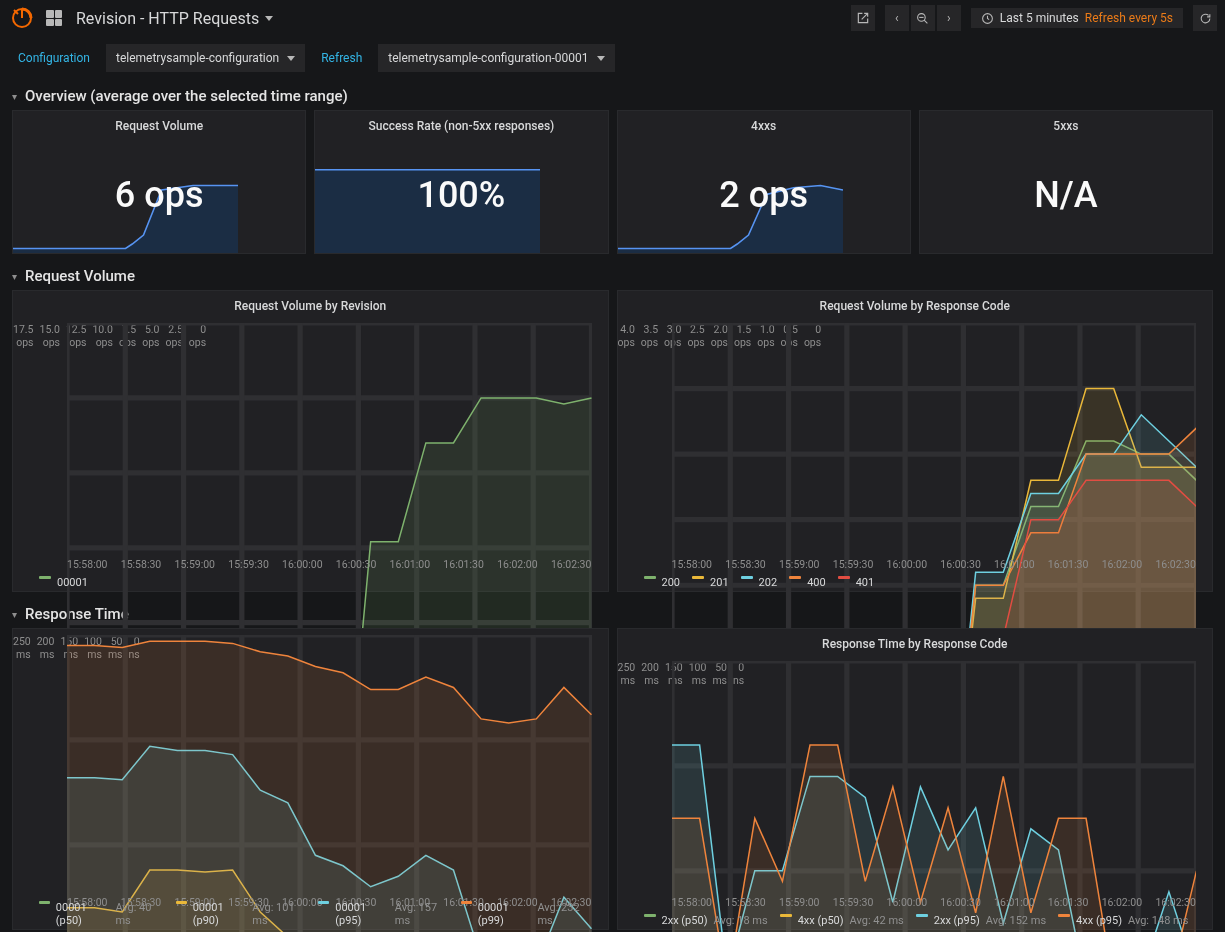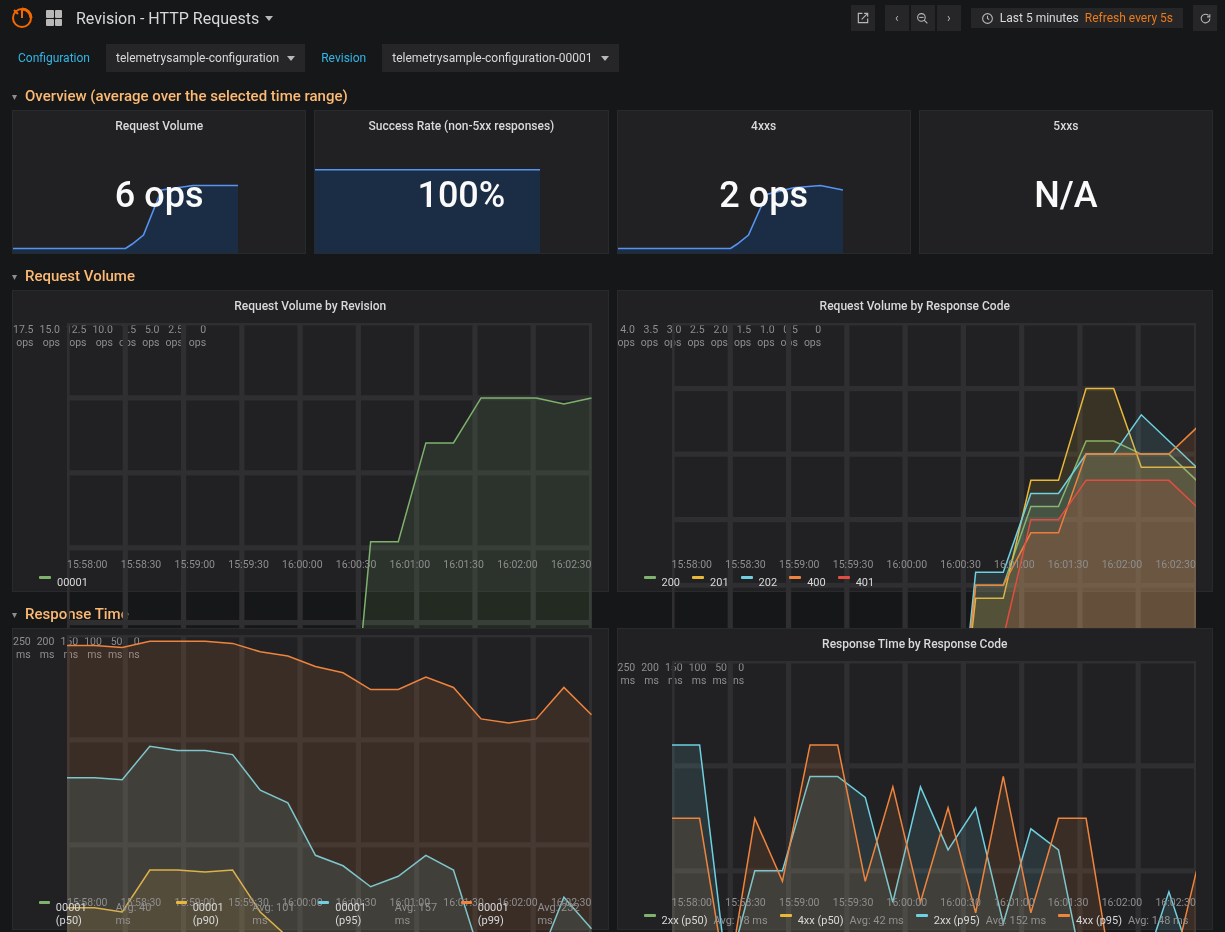--- a/index.html
+++ b/index.html
@@ -22,21 +22,21 @@
 .btn-cluster { display:flex; gap:2px; }
 
 
 .varrow { display:flex; align-items:center; gap:8px; padding:8px 10px 10px 10px; }
 .var-label { color:#33b5e5; font-size:12px; padding:4px 8px; }
 .var-select { background:#262628; height:28px; display:flex; align-items:center; padding:0 10px; color:#d8d9da; font-size:12px; gap:8px; cursor:pointer; }
 
 
 .section-header { display:flex; align-items:center; gap:8px; padding:4px 12px; height:28px; cursor:pointer; }
 .section-header .chev { color:#8e8e8e; font-size:10px; }
-.section-header .title { font-weight:500; font-size:15px; color:#fdba74; }
+.section-header .title { font-weight:500; font-size:15px; color:#e5e5e5; }
 
 
 .row-grid { display:flex; gap:8px; padding:0 12px 8px 12px; }
 .panel { background:#212124; border:1px solid #292a2d; flex:1; position:relative; display:flex; flex-direction:column; }
 .panel .panel-title { text-align:center; font-size:12px; font-weight:500; padding:8px 0 4px; color:#d8d9da; }
 .singlestat { height:116px; display:flex; align-items:center; justify-content:center; font-size:30px; font-weight:500; color:#fafafa; position:relative; overflow:hidden; }
 .singlestat .bignum { font-size:36px; font-weight:500; z-index:2; }
 .spark { position:absolute; left:0; right:0; bottom:0; height:90px; z-index:1; }
 
 
@@ -115,21 +115,21 @@
       </svg>
   </button>
 </div>
 
 <div class="varrow">
   <span class="var-label">Configuration</span>
   <div class="var-select">
     <span>telemetrysample-configuration</span>
     <span class="caret"></span>
   </div>
-  <span class="var-label">Revision</span>
+  <span class="var-label">Refresh</span>
   <div class="var-select">
     <span>telemetrysample-configuration-00001</span>
     <span class="caret"></span>
   </div>
 </div>
 
 <div class="section-header">
   <span class="chev">▾</span>
   <span class="title">Overview (average over the selected time range)</span>
 </div>

